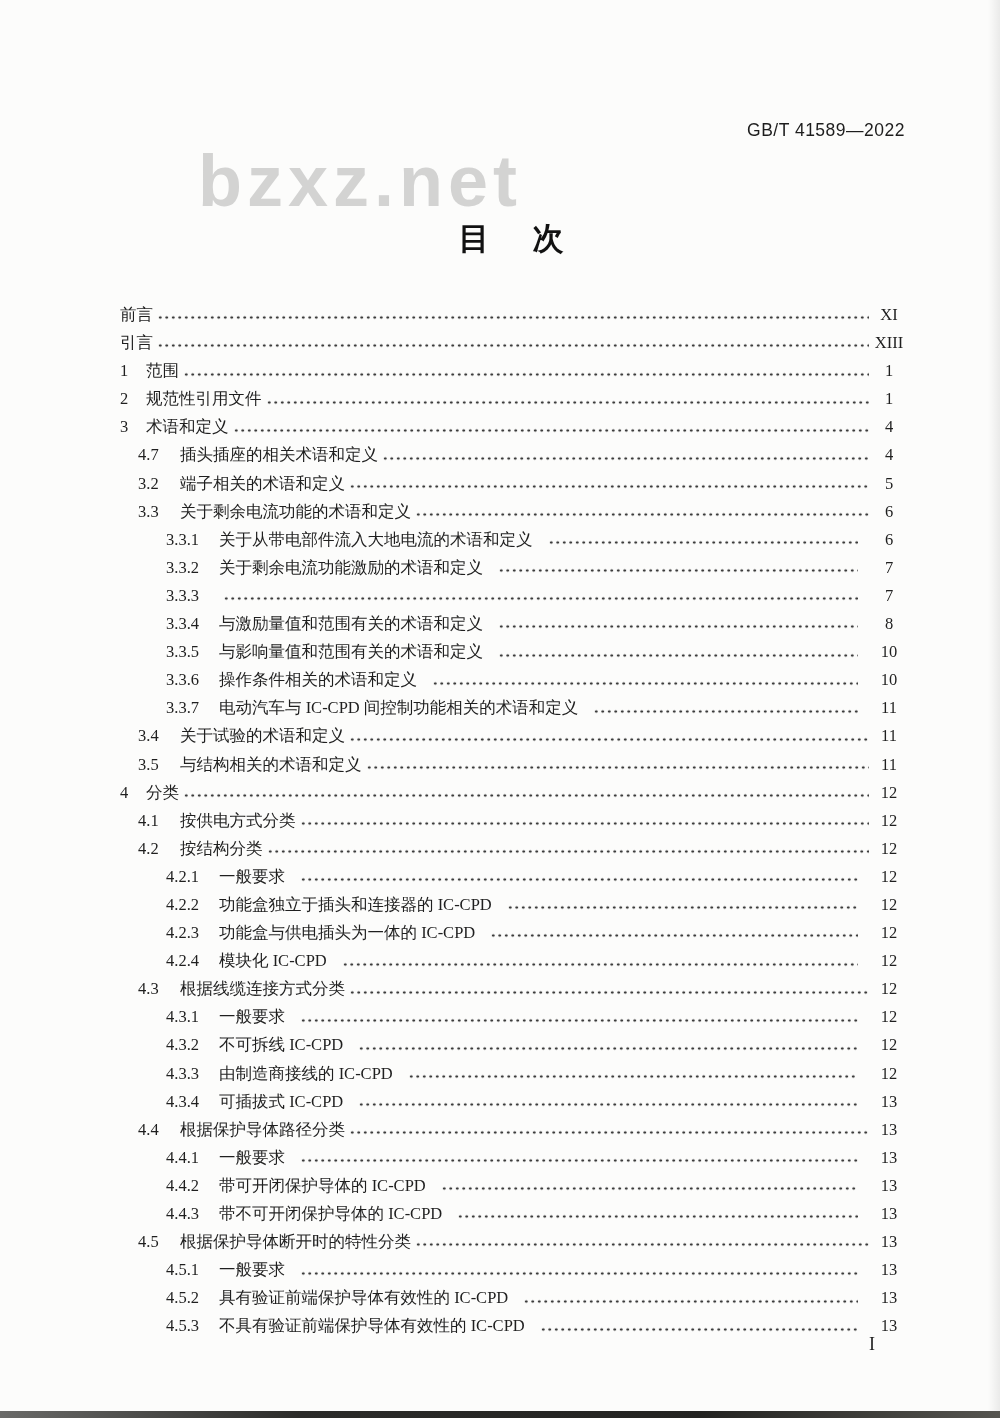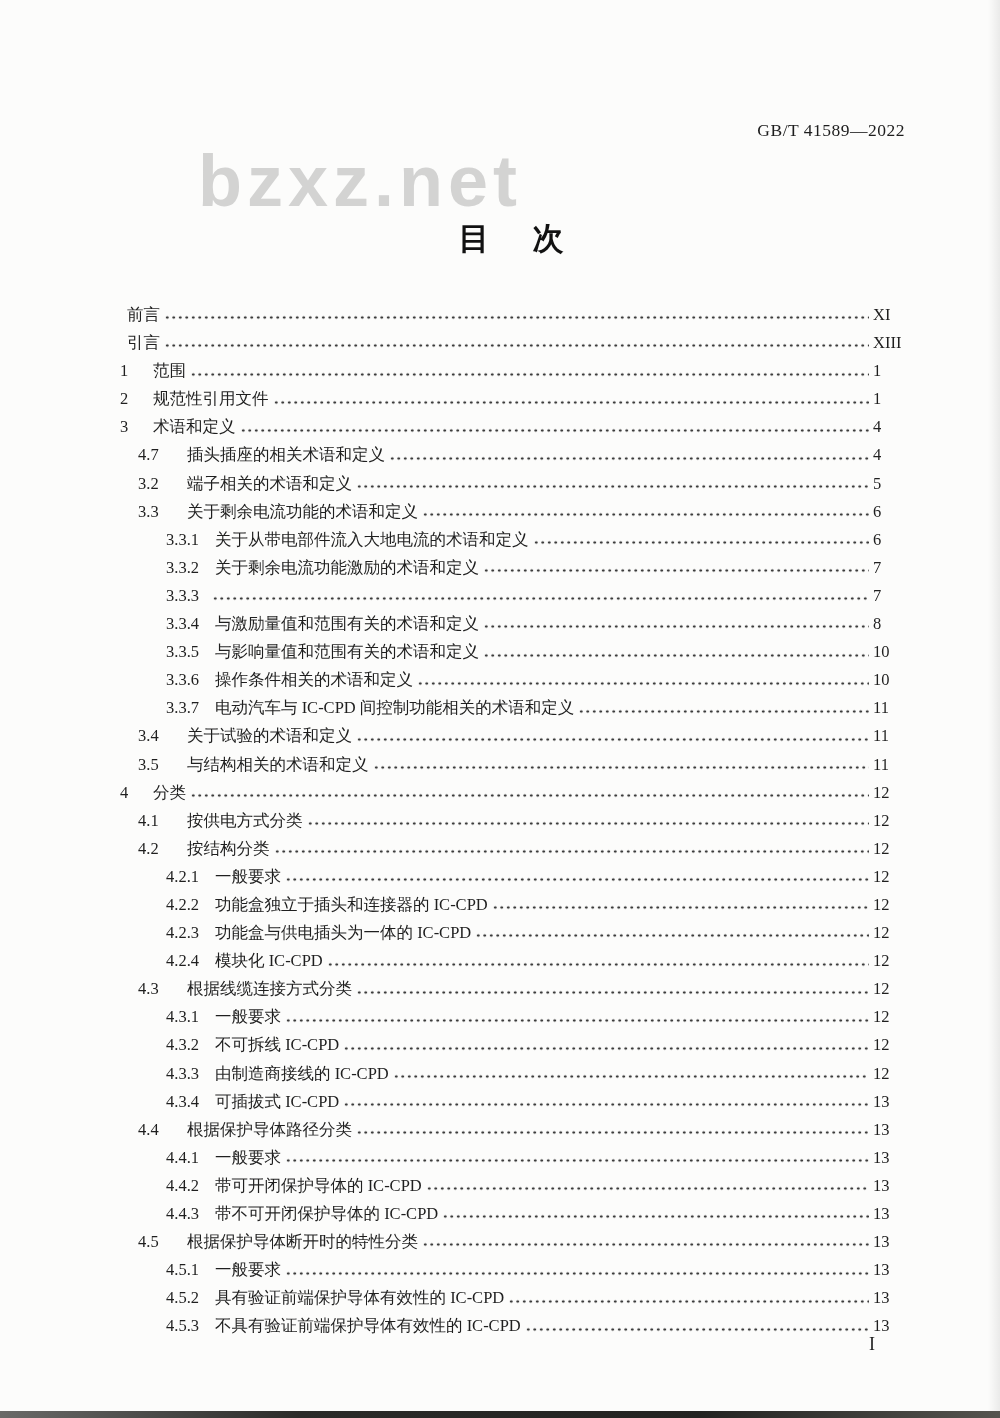--- a/index.html
+++ b/index.html
@@ -14,21 +14,21 @@
     width: 1000px; height: 1418px;
     background: #fcfcfb;
     overflow: hidden;
   }
   .doc-code {
     position: absolute;
     top: 120px; right: 95px;
     font-size: 17.5px;
     letter-spacing: 0.5px;
     color: #1d1d1d;
-    font-family: Liberation Serif, serif;
+    font-family: Liberation Sans, sans-serif;
   }
   .watermark {
     position: absolute;
     top: 140px; left: 198px;
     font-size: 72px;
     font-weight: bold;
     letter-spacing: 5px;
     color: rgba(183, 183, 183, 0.6);
     font-family: Liberation Sans, sans-serif;
     z-index: 0;
@@ -58,35 +58,35 @@
     line-height: 28.1px;
     font-size: 16.5px;
     color: #1f1f1f;
     white-space: nowrap;
   }
   .toc-row .num { flex: none; }
   .level-0 { padding-left: 0; }
   .level-0 .num { width: 26px; }
   .level-1 { padding-left: 18px; }
   .level-1 .num { width: 42px; }
-  .level-2 { padding-left: 46px; }
+  .level-2 { padding-left: 46px; gap: 11px; }
   .level-2 .num { width: 42px; }
-  .toc-row .label { flex: none; margin-left: 7px; }
+  .toc-row .label { flex: none; }
   .toc-row .dots {
     flex: 1;
     margin: 0 4px;
     background-image: radial-gradient(circle, #3c3c3c 1.05px, rgba(0,0,0,0) 1.35px);
     background-size: 6.5px 6.5px;
     background-repeat: repeat-x;
     background-position: left 62%;
   }
   .toc-row .pg {
     flex: none;
     min-width: 32px;
-    text-align: left;
+    text-align: center;
   }
   .folio {
     position: absolute;
     top: 1334px; right: 125px;
     font-size: 18px;
     color: #1d1d1d;
   }
   .scan-edge-bottom {
     position: absolute;
     left: 0; bottom: 0;

